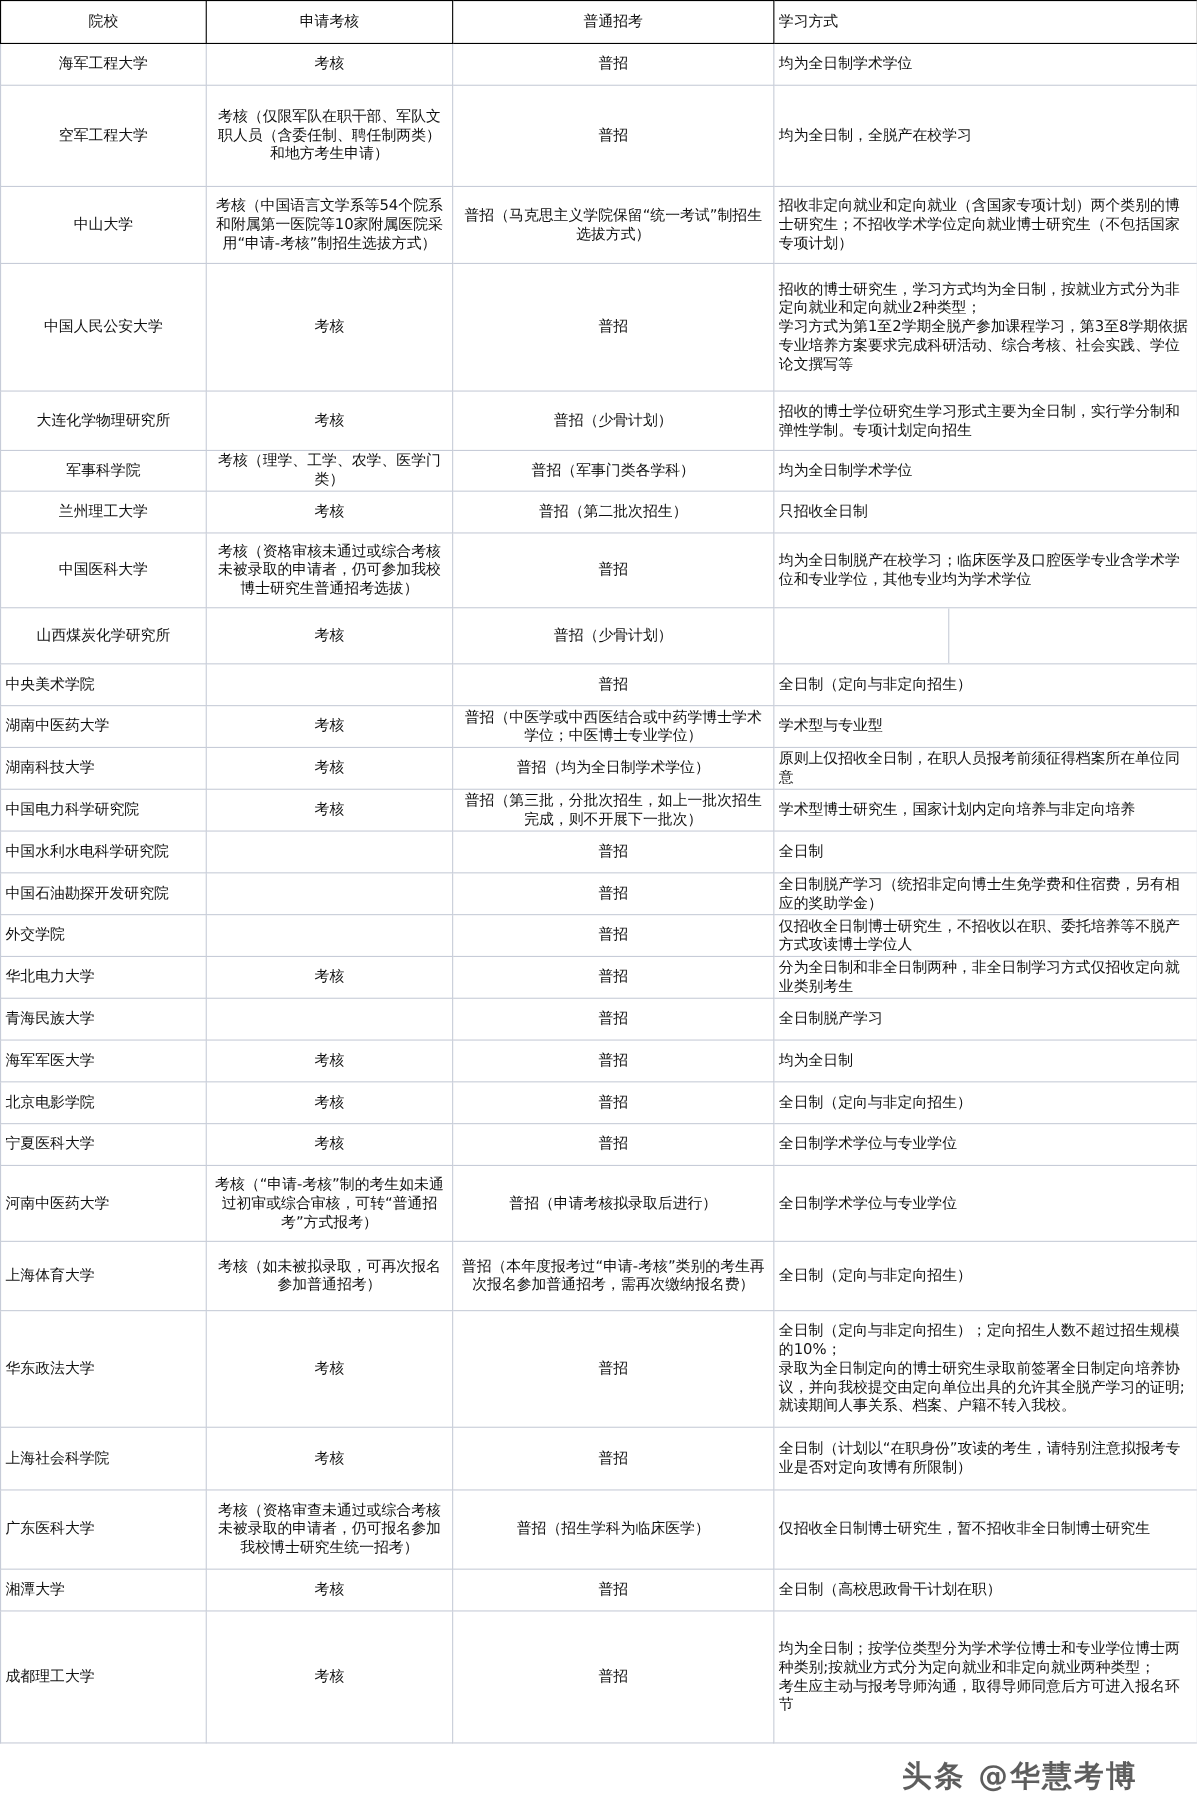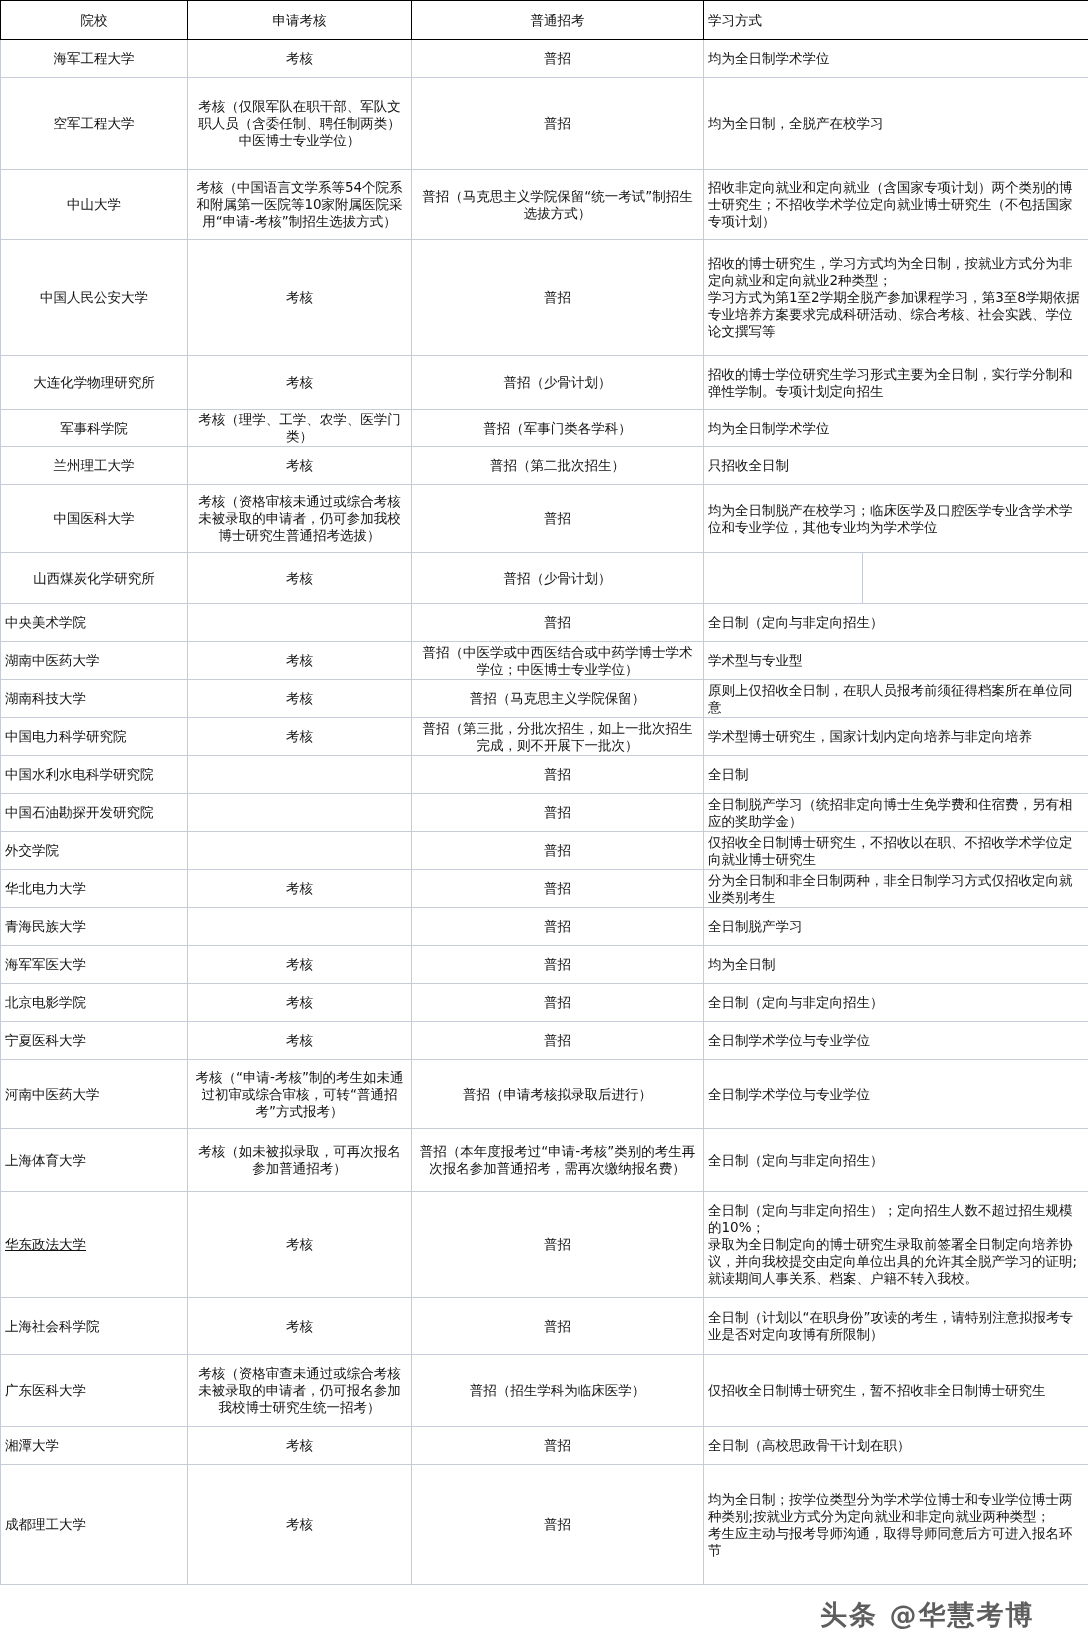--- a/index.html
+++ b/index.html
@@ -40,21 +40,21 @@
   </thead>
   <tbody id="tbody">
       <tr style="height: 38px; margin-left: 12px;">
         <td class="center"><span style="white-space: pre-line;">海军工程大学</span></td>
         <td class="center"><span style="white-space: pre-line;">考核</span></td>
         <td class="center"><span style="white-space: pre-line;">普招</span></td>
         <td class="study"><span style="white-space: pre-line;">均为全日制学术学位</span></td>
       </tr>
       <tr style="height: 92px;">
         <td class="center"><span style="white-space: pre-line;">空军工程大学</span></td>
-        <td class="center"><span style="white-space: pre-line;">考核（仅限军队在职干部、军队文职人员（含委任制、聘任制两类）中医博士专业学位）</span></td>
+        <td class="center"><span style="white-space: pre-line;">考核（仅限军队在职干部、军队文职人员（含委任制、聘任制两类）和地方考生申请）</span></td>
         <td class="center"><span style="white-space: pre-line;">普招</span></td>
         <td class="study"><span style="white-space: pre-line;">均为全日制，全脱产在校学习</span></td>
       </tr>
       <tr style="height: 70px;">
         <td class="center"><span style="white-space: pre-line;">中山大学</span></td>
         <td class="center"><span style="white-space: pre-line;">考核（中国语言文学系等54个院系和附属第一医院等10家附属医院采用“申请-考核”制招生选拔方式）</span></td>
         <td class="center"><span style="white-space: pre-line;">普招（马克思主义学院保留“统一考试”制招生选拔方式）</span></td>
         <td class="study"><span style="white-space: pre-line;">招收非定向就业和定向就业（含国家专项计划）两个类别的博士研究生；不招收学术学位定向就业博士研究生（不包括国家专项计划）</span></td>
       </tr>
       <tr style="height: 116px;">
@@ -102,21 +102,21 @@
       </tr>
       <tr style="height: 38px;">
         <td class="left"><span style="white-space: pre-line;">湖南中医药大学</span></td>
         <td class="center"><span style="white-space: pre-line;">考核</span></td>
         <td class="center"><span style="white-space: pre-line;">普招（中医学或中西医结合或中药学博士学术学位；中医博士专业学位）</span></td>
         <td class="study"><span style="white-space: pre-line; margin-top: 36px;">学术型与专业型</span></td>
       </tr>
       <tr style="height: 38px;">
         <td class="left"><span style="white-space: pre-line;">湖南科技大学</span></td>
         <td class="center"><span style="white-space: pre-line;">考核</span></td>
-        <td class="center"><span style="white-space: pre-line;">普招（马克思主义学院保留）</span></td>
+        <td class="center"><span style="white-space: pre-line;">普招（均为全日制学术学位）</span></td>
         <td class="study"><span style="white-space: pre-line;">原则上仅招收全日制，在职人员报考前须征得档案所在单位同意</span></td>
       </tr>
       <tr style="height: 38px;">
         <td class="left"><span style="white-space: pre-line;">中国电力科学研究院</span></td>
         <td class="center"><span style="white-space: pre-line;">考核</span></td>
         <td class="center"><span style="white-space: pre-line;">普招（第三批，分批次招生，如上一批次招生完成，则不开展下一批次）</span></td>
         <td class="study"><span style="white-space: pre-line;">学术型博士研究生，国家计划内定向培养与非定向培养</span></td>
       </tr>
       <tr style="height: 38px;">
         <td class="left"><span style="white-space: pre-line;">中国水利水电科学研究院</span></td>
@@ -127,21 +127,21 @@
       <tr style="height: 38px;">
         <td class="left"><span style="white-space: pre-line;">中国石油勘探开发研究院</span></td>
         <td class="center"><span style="white-space: pre-line;"></span></td>
         <td class="center"><span style="white-space: pre-line;">普招</span></td>
         <td class="study"><span style="white-space: pre-line;">全日制脱产学习（统招非定向博士生免学费和住宿费，另有相应的奖助学金）</span></td>
       </tr>
       <tr style="height: 38px;">
         <td class="left"><span style="white-space: pre-line;">外交学院</span></td>
         <td class="center"><span style="white-space: pre-line;"></span></td>
         <td class="center"><span style="white-space: pre-line;">普招</span></td>
-        <td class="study"><span style="white-space: pre-line;">仅招收全日制博士研究生，不招收以在职、不招收学术学位定向就业博士研究生</span></td>
+        <td class="study"><span style="white-space: pre-line;">仅招收全日制博士研究生，不招收以在职、委托培养等不脱产方式攻读博士学位人</span></td>
       </tr>
       <tr style="height: 38px;">
         <td class="left"><span style="white-space: pre-line;">华北电力大学</span></td>
         <td class="center"><span style="white-space: pre-line;">考核</span></td>
         <td class="center"><span style="white-space: pre-line;">普招</span></td>
         <td class="study"><span style="white-space: pre-line;">分为全日制和非全日制两种，非全日制学习方式仅招收定向就业类别考生</span></td>
       </tr>
       <tr style="height: 38px;">
         <td class="left"><span style="white-space: pre-line;">青海民族大学</span></td>
         <td class="center"><span style="white-space: pre-line;"></span></td>
@@ -172,21 +172,21 @@
         <td class="center"><span style="white-space: pre-line;">普招（申请考核拟录取后进行）</span></td>
         <td class="study"><span style="white-space: pre-line;">全日制学术学位与专业学位</span></td>
       </tr>
       <tr style="height: 63px;">
         <td class="left"><span style="white-space: pre-line;">上海体育大学</span></td>
         <td class="center"><span style="white-space: pre-line;">考核（如未被拟录取，可再次报名参加普通招考）</span></td>
         <td class="center"><span style="white-space: pre-line;">普招（本年度报考过“申请-考核”类别的考生再次报名参加普通招考，需再次缴纳报名费）</span></td>
         <td class="study"><span style="white-space: pre-line;">全日制（定向与非定向招生）</span></td>
       </tr>
       <tr style="height: 106px;">
-        <td class="left"><span style="white-space: pre-line; text-decoration: underline;">华东政法大学</span></td>
+        <td class="left"><span style="white-space: pre-line;">华东政法大学</span></td>
         <td class="center"><span style="white-space: pre-line;">考核</span></td>
         <td class="center"><span style="white-space: pre-line;">普招</span></td>
         <td class="study"><span style="white-space: pre-line;">全日制（定向与非定向招生）；定向招生人数不超过招生规模的10%；
 录取为全日制定向的博士研究生录取前签署全日制定向培养协议，并向我校提交由定向单位出具的允许其全脱产学习的证明;就读期间人事关系、档案、户籍不转入我校。</span></td>
       </tr>
       <tr style="height: 57px;">
         <td class="left"><span style="white-space: pre-line;">上海社会科学院</span></td>
         <td class="center"><span style="white-space: pre-line;">考核</span></td>
         <td class="center"><span style="white-space: pre-line;">普招</span></td>
         <td class="study"><span style="white-space: pre-line;">全日制（计划以“在职身份”攻读的考生，请特别注意拟报考专业是否对定向攻博有所限制）</span></td>

